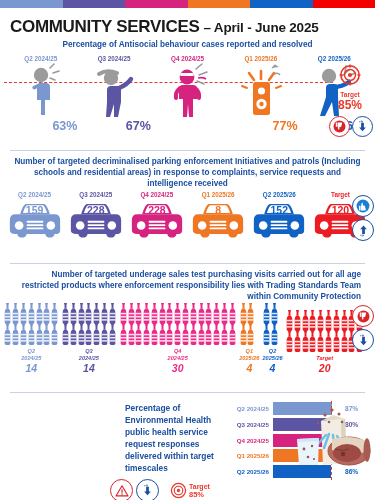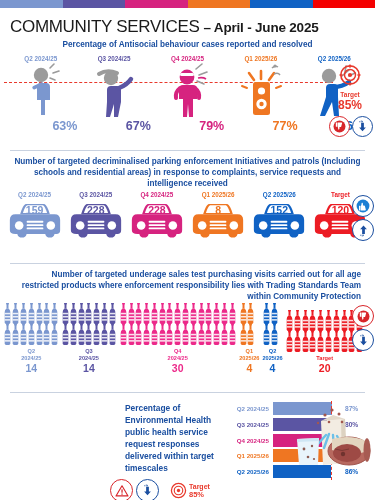--- a/index.html
+++ b/index.html
@@ -14,21 +14,21 @@
   
   .topstrip { display: flex; width: 100%; height: 8px; }
   .topstrip > div { height: 100%; }
 
   
   .title-row {
     padding: 9px 10px 2px 10px;
     display: flex; align-items: baseline; white-space: nowrap;
   }
   .title-main {
-    font-size: 17px; font-weight: normal; color: #1a1a1a;
+    font-size: 17px; font-weight: bold; color: #1a1a1a;
     letter-spacing: -0.3px;
   }
   .title-sub {
     font-size: 13.5px; font-weight: bold; color: #1a1a1a;
     letter-spacing: -0.2px; margin-left: 4px;
   }
 
   
   .sec-head {
     color: #1b4fa0; font-weight: bold; text-align: center;
@@ -77,21 +77,21 @@
   .s2-col svg { display: block; margin: 0 auto; }
   .s2-num {
     position: absolute; top: 13px; left: 0; right: 0;
     font-size: 10.5px; font-weight: bold; color: #ffffff;
     text-align: center; pointer-events: none;
   }
   .s2-badges { position: absolute; right: 1px; top: 4px; }
   .s2-badges .badge { width: 22px; height: 22px; margin-bottom: 2px; }
 
   
-  .s3 { position: relative; height: 85px; margin-top: 1px; }
+  .s3 { position: relative; height: 85px; margin-top: 1px; font-style: italic; }
   .s3-row { display: flex; align-items: flex-end; padding: 0 4px; gap: 3px; }
   .s3-grp { text-align: center; }
   .s3-icons { display: flex; flex-wrap: wrap; justify-content: center; width: max-content; }
   .s3-icons svg { display: block; }
   .s3-lbl { font-size: 5.6px; font-weight: bold; line-height: 1.15; margin-top: 3px; }
   .s3-val { font-size: 10.5px; font-weight: bold; margin-top: 1px; }
   .s3-badges { position: absolute; right: 1px; top: 2px; }
   .s3-badges .badge { width: 22px; height: 22px; margin-bottom: 2px; }
 
   
@@ -177,21 +177,20 @@
           <div class="s1-fig">
             <svg width="44" height="55" viewBox="0 0 44 55">
         <circle cx="21" cy="15" r="7.4" fill="#d6237f"></circle>
         <rect x="14" y="11" width="14" height="3" rx="1.5" fill="#fff"></rect>
         <path d="M15 23 h12 q4 0 4 4 v10 h-4 l0 18 h-4 l-1 -13 l-1 13 h-4 l0 -18 h-4 V27 q0-4 4-4z" fill="#d6237f"></path>
         <path d="M14 26 q-5 4 -4 10 M29 26 q5 4 4 10" stroke="#d6237f" stroke-width="4" fill="none" stroke-linecap="round"></path>
         <path d="M30 7 l6 -5 M33 13 l8 -3 M31 19 l7 3" stroke="#9b9b9b" stroke-width="1.6" fill="none" stroke-linecap="round"></path>
         <path d="M32 16 q5 -1 8 1" stroke="#d6237f" stroke-width="1.6" fill="none"></path>
       </svg>
           </div>
-          <div class="s1-pct" style="color:#d6237f">79%</div>
         </div>
         <div class="s1-col">
           <div class="s1-lbl" style="color:#ef7622">Q1 2025/26</div>
           <div class="s1-fig">
             <svg width="44" height="55" viewBox="0 0 44 55">
         <rect x="14" y="20" width="17" height="33" rx="2.5" fill="#ef7622"></rect>
         <circle cx="22.5" cy="29" r="3.6" fill="#fff"></circle>
         <circle cx="22.5" cy="42" r="5.2" fill="#fff"></circle>
         <circle cx="22.5" cy="42" r="2.2" fill="#ef7622"></circle>
         <path d="M22 17 v-8 M15 18 l-5 -7 M30 18 l5 -7" stroke="#ef7622" stroke-width="2.6" stroke-linecap="round"></path>

